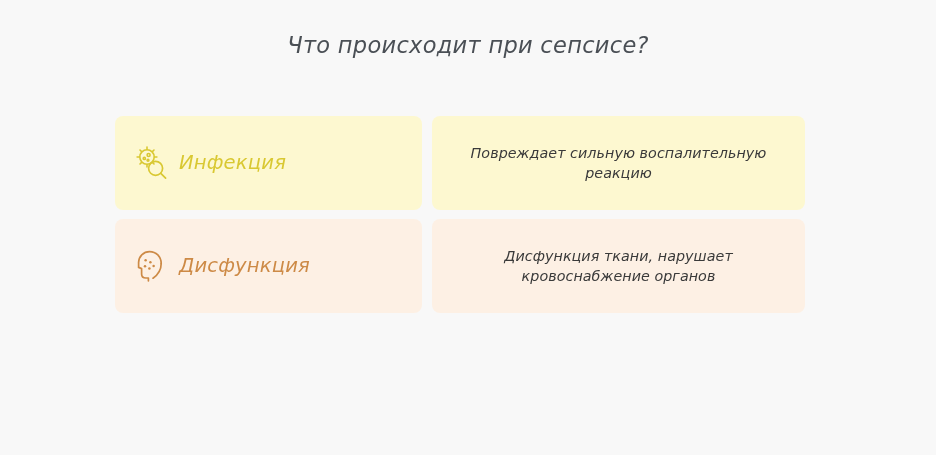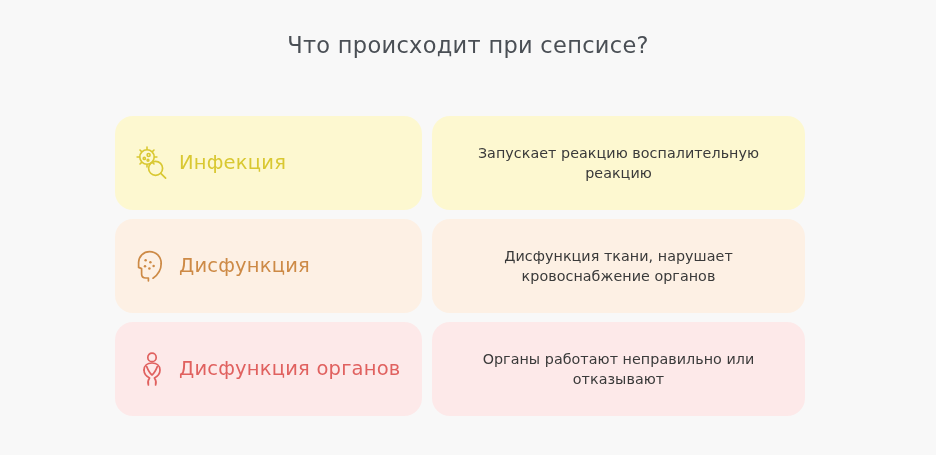--- a/index.html
+++ b/index.html
@@ -13,20 +13,21 @@
     background: #f8f8f8;
     font-family: "DejaVu Sans", "Liberation Sans", sans-serif;
     overflow: hidden;
   }
 
   .page {
     position: relative;
     width: 872px;
     height: 455px;
     box-sizing: border-box;
+    font-style: italic;
   }
 
   .page-title {
     position: absolute;
     top: 32px;
     left: 0;
     width: 936px;
     text-align: center;
     font-size: 22.5px;
     font-weight: 400;
@@ -44,21 +45,21 @@
 
   .row {
     display: flex;
     align-items: stretch;
     height: 94px;
     margin-bottom: 9px;
   }
   .row:last-child { margin-bottom: 0; }
 
   .card {
-    border-radius: 18px;
+    border-radius: 8px;
     box-sizing: border-box;
   }
 
   .card-label {
     width: 307px;
     flex: 0 0 307px;
     display: flex;
     align-items: center;
     padding-left: 18px;
     margin-right: 10px;
@@ -149,21 +150,21 @@
             <g stroke="#d9c832" stroke-width="1.7" stroke-linecap="round" fill="none">
               <circle cx="21.6" cy="24.3" r="7.0"></circle>
               <line x1="26.8" y1="29.4" x2="31.6" y2="34.2"></line>
             </g>
           </svg>
         </span>
         <span class="label-text">Инфекция</span>
       </div>
 
       <div class="card card-desc">
-        <span class="desc-text">Запускает реакцию воспалительную реакцию</span>
+        <span class="desc-text">Повреждает сильную воспалительную реакцию</span>
       </div>
 
     </div>
 
     <div class="row row-inflammation">
 
       <div class="card card-label">
         <span class="label-icon">
           <svg viewBox="0 0 36 38" fill="none" xmlns="http://www.w3.org/2000/svg">
             <g stroke="#cd8a46" stroke-width="1.7" stroke-linecap="round" stroke-linejoin="round" fill="none">
@@ -188,43 +189,15 @@
         </span>
         <span class="label-text">Дисфункция</span>
       </div>
 
       <div class="card card-desc">
         <span class="desc-text">Дисфункция ткани, нарушает кровоснабжение органов</span>
       </div>
 
     </div>
 
-    <div class="row row-organ">
-
-      <div class="card card-label">
-        <span class="label-icon">
-          <svg viewBox="0 0 36 38" fill="none" xmlns="http://www.w3.org/2000/svg">
-            <g stroke="#e0615f" stroke-width="1.7" stroke-linecap="round" stroke-linejoin="round" fill="none">
-              <circle cx="18" cy="7.4" r="4.2"></circle>
-              <path d="M10.0 20.0
-                       C10.0 15.6 13.4 13.0 18.0 13.0
-                       C22.6 13.0 26.0 15.6 26.0 20.0
-                       C26.0 24.2 23.2 26.6 20.4 28.0
-                       C22.0 30.0 22.4 32.6 21.6 35.0"></path>
-              <path d="M10.0 20.0
-                       C10.0 24.2 12.8 26.6 15.6 28.0
-                       C14.0 30.0 13.6 32.6 14.4 35.0"></path>
-              <path d="M12.6 16.4 C14.4 21.0 16.2 23.6 18.0 25.0
-                       C19.8 23.6 21.6 21.0 23.4 16.4"></path>
-            </g>
-          </svg>
-        </span>
-        <span class="label-text">Дисфункция органов</span>
-      </div>
-
-      <div class="card card-desc">
-        <span class="desc-text">Органы работают неправильно или отказывают</span>
-      </div>
-
-    </div>
 
   </div>
 </div>
 
 </body></html>

